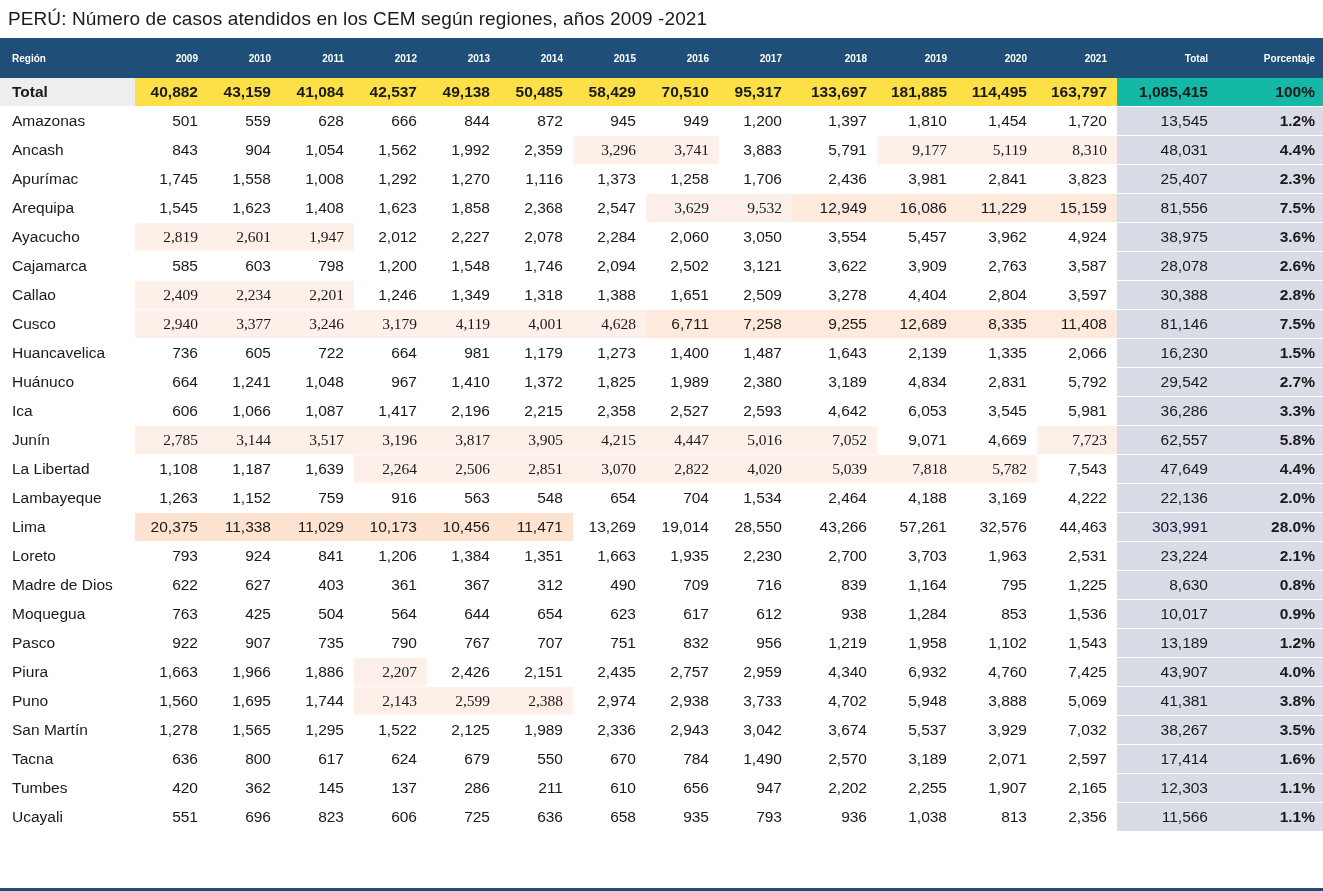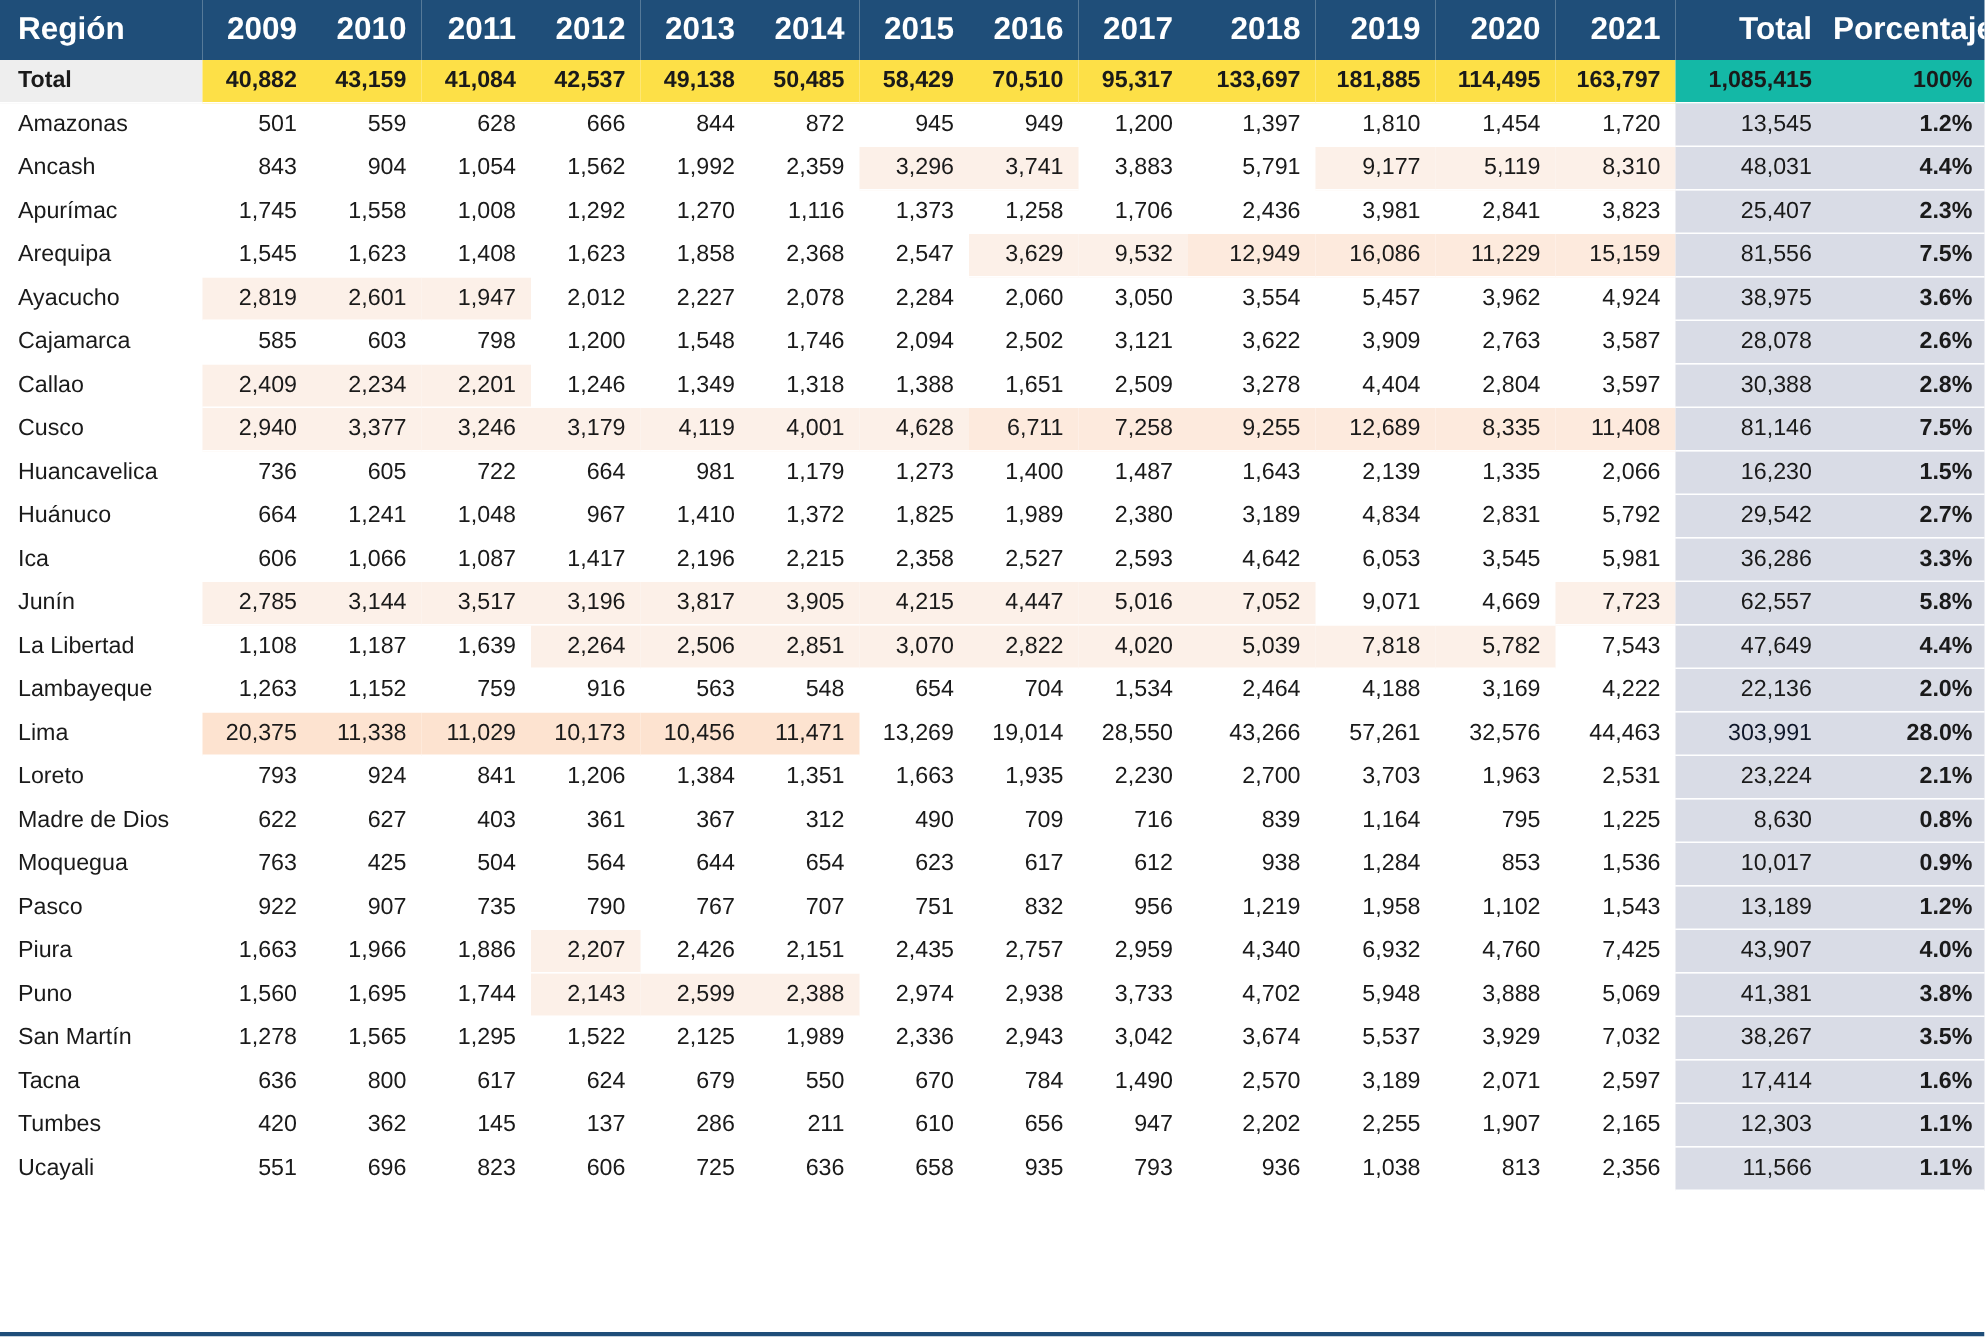--- a/index.html
+++ b/index.html
@@ -31,21 +31,21 @@
   table {
     border-collapse: collapse;
     width: 1323px;
     table-layout: fixed;
     font-size: 15.5px;
   }
   thead th {
     background: #1f4e79;
     color: #ffffff;
     font-weight: bold;
-    font-size: 21px;
+    font-size: 10px;
     padding: 8px 10px 8px 0;
     text-align: right;
     white-space: nowrap;
     height: 24px;
   }
   thead th.region-head {
     text-align: left;
     padding-left: 12px;
     padding-right: 4px;
   }
@@ -86,36 +86,37 @@
     background: #d9dce6;
     padding-right: 12px;
   }
   tr.total-row td.total-col,
   tr.total-row td.pct-col {
     background: #14b8a6;
   }
   
   .h1 { background: #fde3d0; }
   .h2 { background: #fdeadd; }
-  .h3 { background: #fcf0e8; }
+  .h3 { background: #fcf0e8; font-family: Liberation Serif, serif; }
   .tb2 { background: #93a8d3; color: #1a1a1a; }
   .tb3 { background: #5b7bb8; color: #0f172a; }
   .bottom-rule {
     position: absolute;
     left: 0;
     bottom: 0;
     width: 1323px;
     height: 3px;
     background: #1f4e79;
   }
 </style>
 </head>
 <body>
 
 <div class="page">
+  <div class="title">PERÚ: Número de casos atendidos en los CEM según regiones, años 2009 -2021</div>
   <table>
     <colgroup>
       <col style="width:135px">
       <col style="width:73px">
         <col style="width:73px">
         <col style="width:73px">
         <col style="width:73px">
       <col style="width:73px">
         <col style="width:73px">
         <col style="width:73px">

